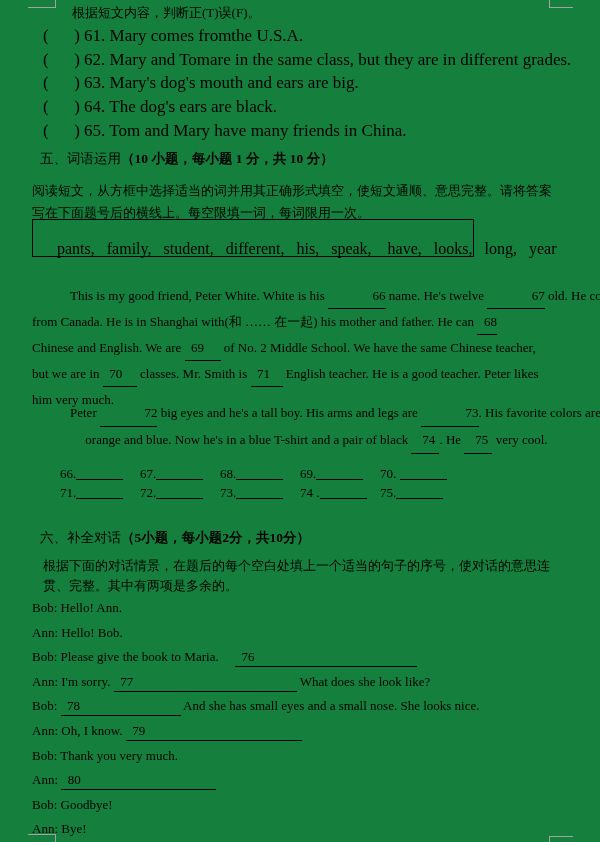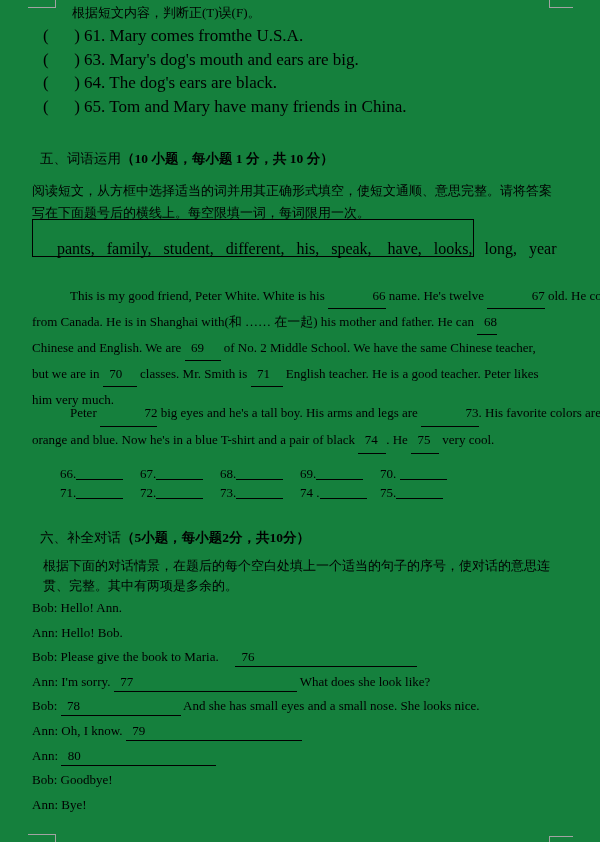--- a/index.html
+++ b/index.html
@@ -29,21 +29,21 @@
 
   .wordbox{
     position:absolute;left:32px;top:219px;width:432px;height:34px;
     border:1px solid #000;padding:2px 0 0 8px;font-size:16px;white-space:pre;
   }
 
   .para{position:absolute;left:32px;font-size:13px;}
   .p1{top:283px;}
   .p2{top:400px;}
   .p1 .pline{line-height:25px;}
-  .p2 .pline{line-height:26px;}
+  .p2 .pline{line-height:26px;text-align:center;}
   .pline{white-space:nowrap;height:auto;}
   .indent{text-indent:38px;}
 
   .blank{display:inline-block;border-bottom:1px solid #000;white-space:pre;}
 
   .answers{position:absolute;left:60px;top:464px;font-size:13px;}
   .arow{height:19px;line-height:19px;white-space:nowrap;}
   .acell{display:inline-block;width:80px;white-space:pre;}
   .aline{display:inline-block;width:47px;height:3px;border-bottom:1px solid #000;vertical-align:-2px;}
 
@@ -56,20 +56,21 @@
 <div class="page">
 
   <div class="corner tl"></div>
   <div class="corner tr"></div>
   <div class="corner bl"></div>
   <div class="corner br"></div>
 
   <div class="tf-instr zh">根据短文内容，判断正(T)误(F)。</div>
   <div class="tf-items">
     <div class="tf-item">(      ) 61. Mary comes fromthe U.S.A.</div>
+    <div class="tf-item">(      ) 62. Mary and Tomare in the same class, but they are in different grades.</div>
     <div class="tf-item">(      ) 63. Mary's dog's mouth and ears are big.</div>
     <div class="tf-item">(      ) 64. The dog's ears are black.</div>
     <div class="tf-item">(      ) 65. Tom and Mary have many friends in China.</div>
   </div>
 
   <div class="sec-head s5-head">
     <span>五、词语运用</span><span class="bold">（10 小题，每小题 1 分，共 10 分）</span>
   </div>
   <div class="s5-instr zh">
     <div>阅读短文，从方框中选择适当的词并用其正确形式填空，使短文通顺、意思完整。请将答案</div>
@@ -108,18 +109,19 @@
     <div>贯、完整。其中有两项是多余的。</div>
   </div>
 
   <div class="dialogue">
     <div class="dline"><span>Bob: Hello! Ann.</span></div>
     <div class="dline"><span>Ann: Hello! Bob.</span></div>
     <div class="dline"><span>Bob: Please give the book to Maria.  </span><span class="blank" style="min-width: 182px; margin-left: 13px;">  76</span></div>
     <div class="dline"><span>Ann: I'm sorry. </span><span class="blank" style="min-width: 183px;">  77</span><span> What does she look like?</span></div>
     <div class="dline"><span>Bob: </span><span class="blank" style="min-width: 120px;">  78</span><span> And she has small eyes and a small nose. She looks nice.</span></div>
     <div class="dline"><span>Ann: Oh, I know.  </span><span class="blank" style="min-width: 176px;">  79</span></div>
+    <div class="dline"><span>Bob: Thank you very much.</span></div>
     <div class="dline"><span>Ann: </span><span class="blank" style="min-width: 155px;">  80</span></div>
     <div class="dline"><span>Bob: Goodbye!</span></div>
     <div class="dline"><span>Ann: Bye!</span></div>
   </div>
 
 </div>
 
 </body></html>

